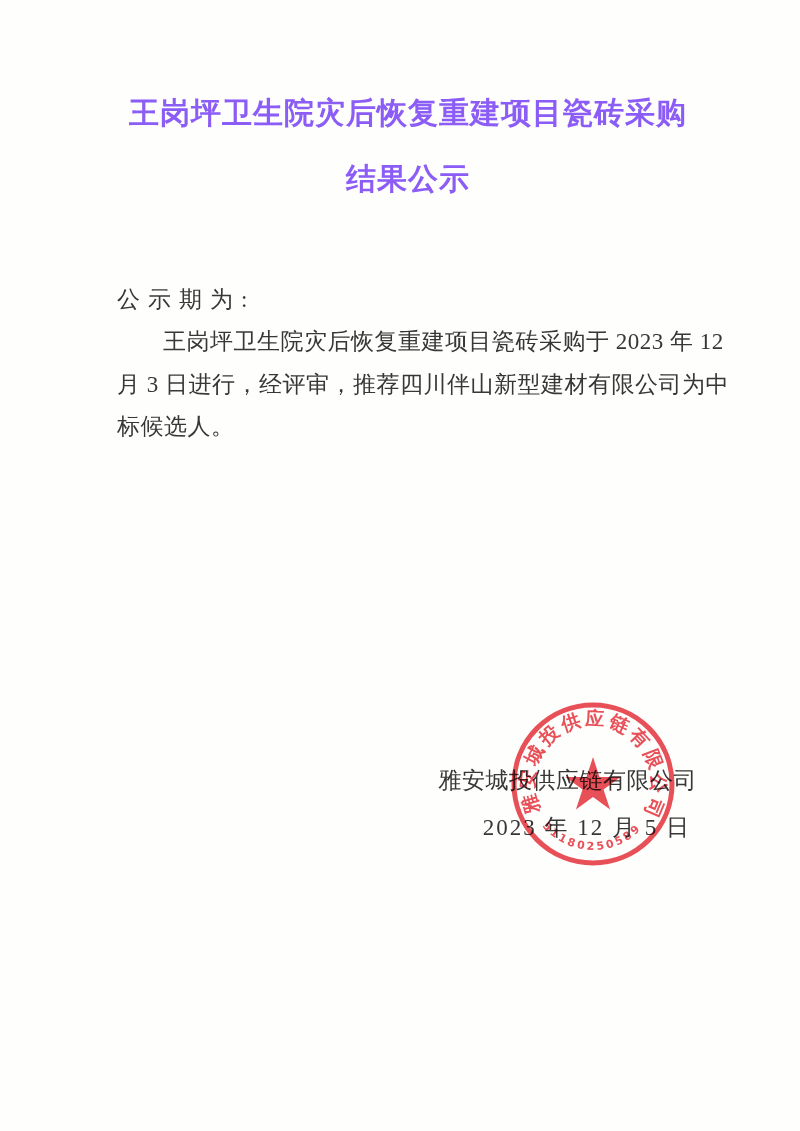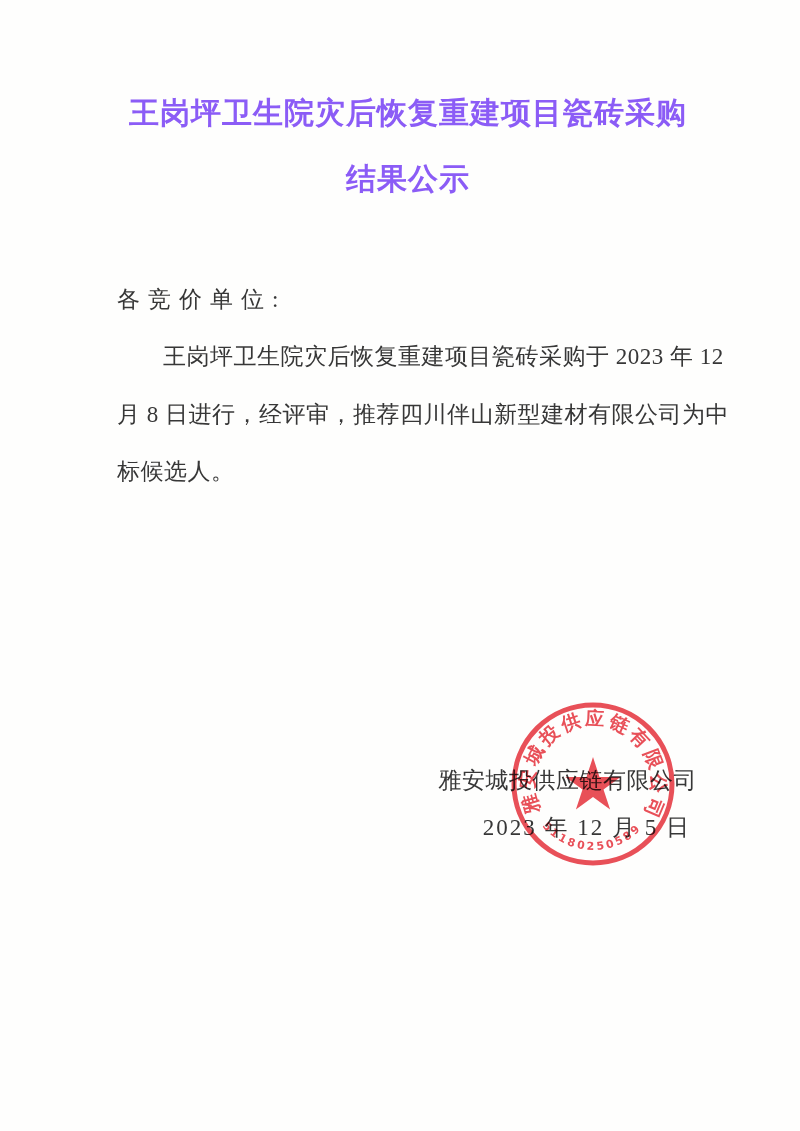--- a/index.html
+++ b/index.html
@@ -38,21 +38,20 @@
     color: #373737;
   }
   .salutation {
     letter-spacing: 8px;
   }
   .body-line {
     text-align: justify;
     text-align-last: justify;
     letter-spacing: 0.5px;
     white-space: nowrap;
-    margin-top: 15px;
   }
   .body-line.last {
     text-align: right;
     text-align-last: left;
   }
   .body-line.indent {
     text-indent: 2em;
   }
   .signature-block {
     position: absolute;
@@ -95,25 +94,25 @@
 </head>
 <body>
 
 <div class="page">
 
   <div class="doc-title line1">王岗坪卫生院灾后恢复重建项目瓷砖采购</div>
 
   <div class="doc-title line2">结果公示</div>
 
   <div class="body-block">
-    <div class="salutation">各竞价单位:</div>
+    <div class="salutation">公示期为:</div>
 
     <div>
       <div class="body-line indent">王岗坪卫生院灾后恢复重建项目瓷砖采购于 2023 年 12</div>
-      <div class="body-line">月 8 日进行，经评审，推荐四川伴山新型建材有限公司为中</div>
+      <div class="body-line">月 3 日进行，经评审，推荐四川伴山新型建材有限公司为中</div>
       <div class="body-line last">标候选人。</div>
     </div>
 
   </div>
 
   <div class="signature-block">
     <div class="sig-company">雅安城投供应链有限公司</div>
     <div class="sig-date">2023 年 12 月 5 日</div>
   </div>
 

